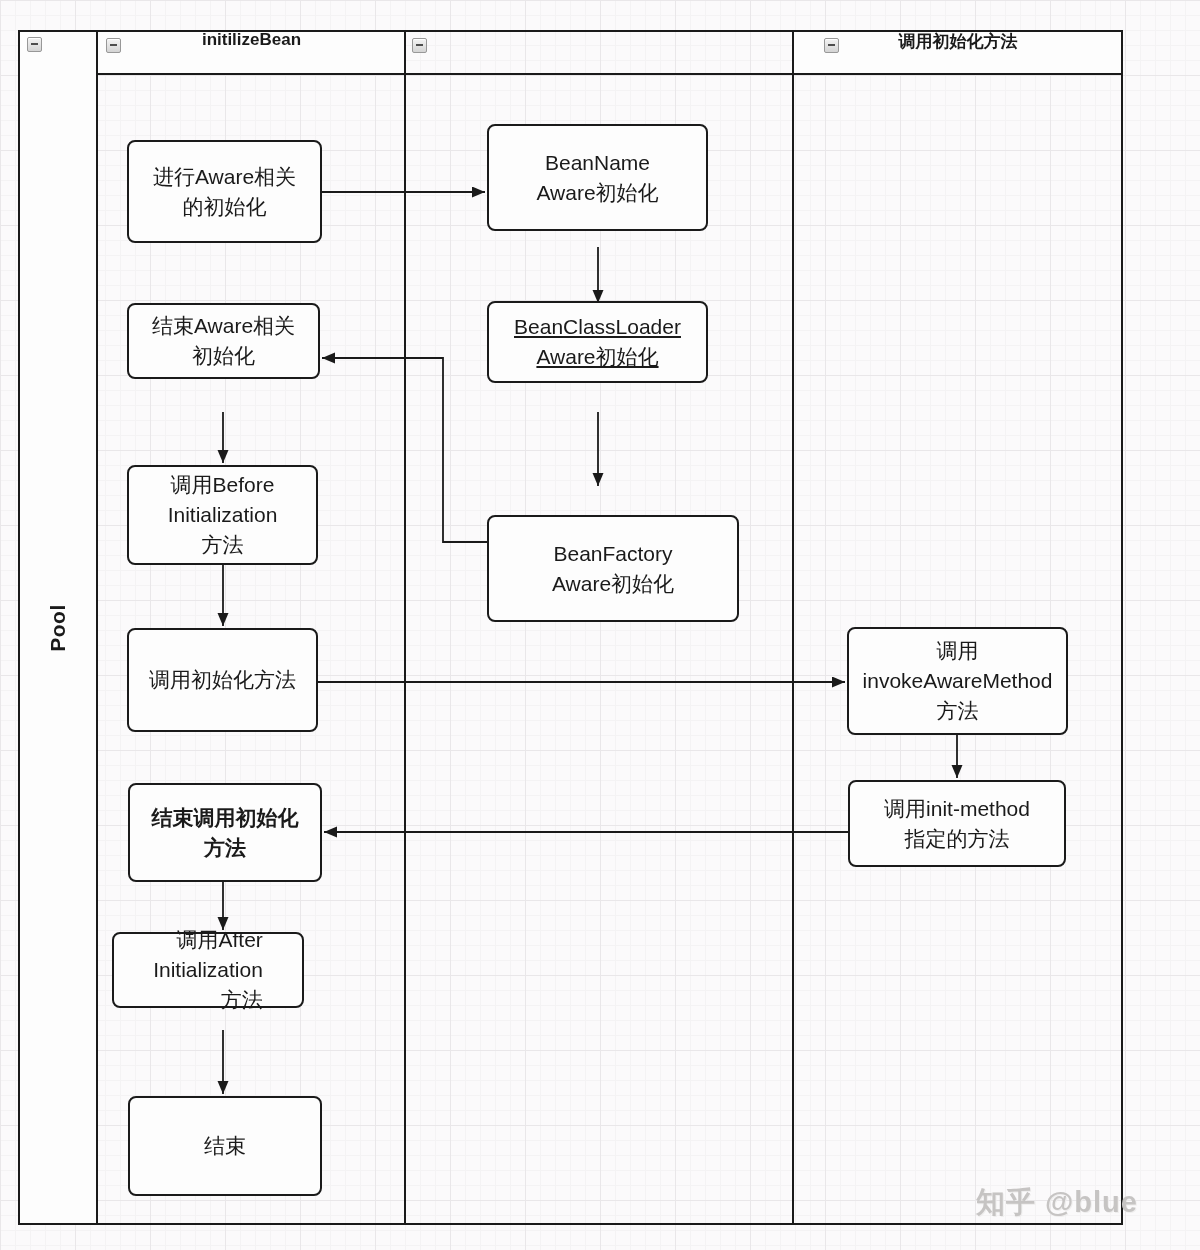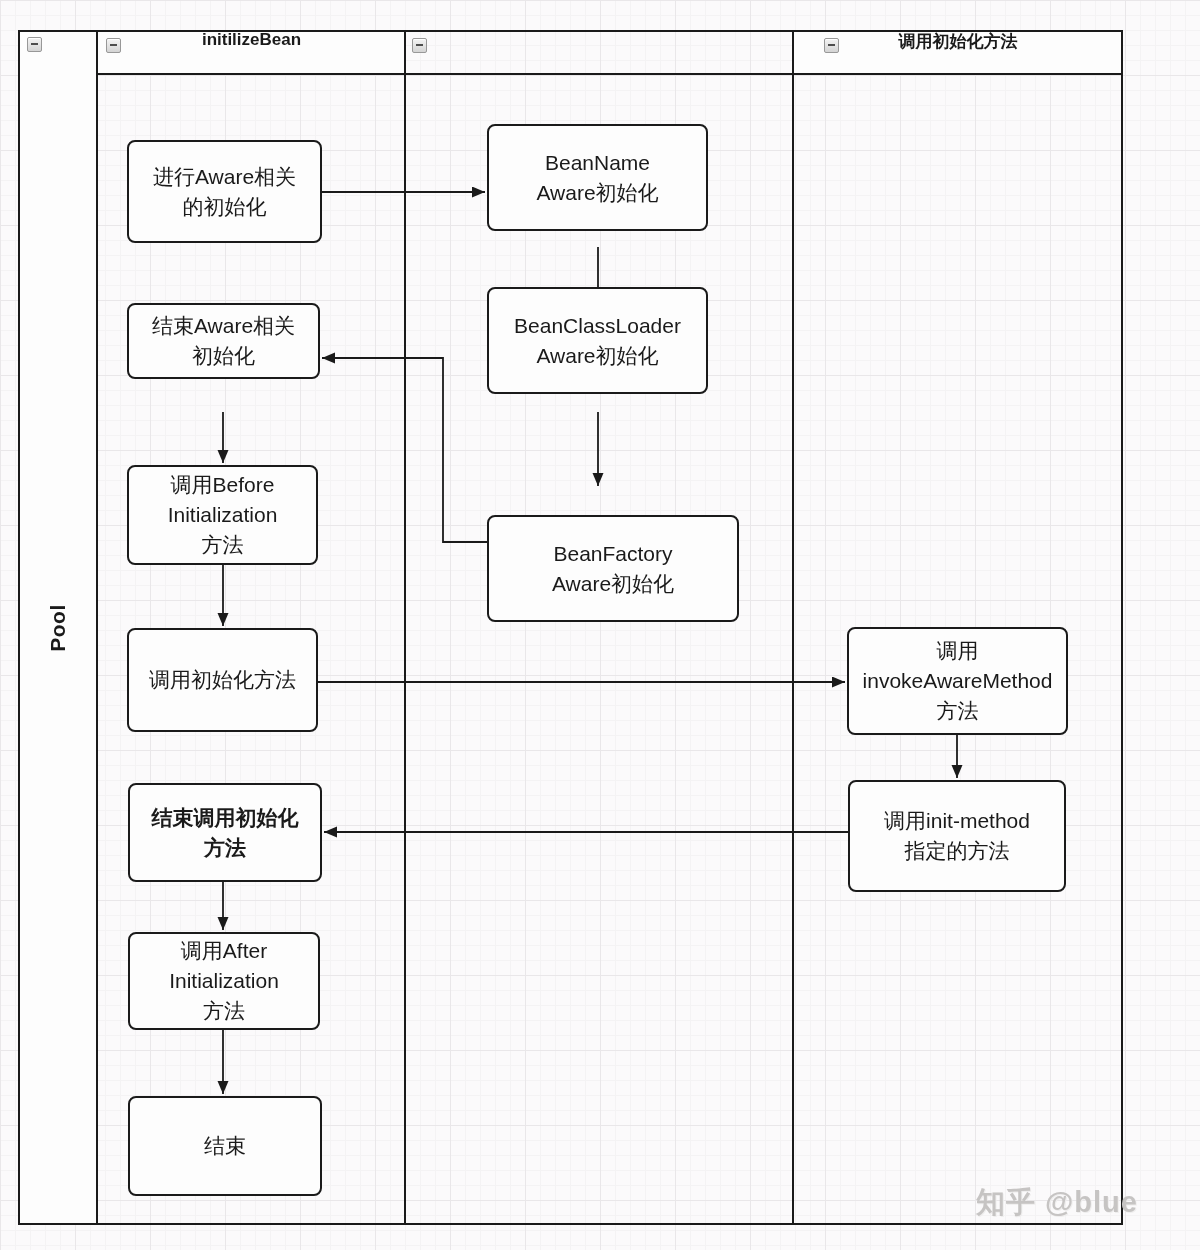--- a/index.html
+++ b/index.html
@@ -95,21 +95,21 @@
   </svg>
 
   <div class="abs node" style="left:127px;top:140px;width:195px;height:103px;">
     <span class="lbl">进行Aware相关
 的初始化</span>
   </div>
   <div class="abs node" style="left:487px;top:124px;width:221px;height:107px;">
     <span class="lbl">BeanName
 Aware初始化</span>
   </div>
-  <div class="abs node" style="left:487px;top:287px;width:221px;height:107px;">
+  <div class="abs node" style="left:487px;top:301px;width:221px;height:82px;text-decoration:underline;">
     <span class="lbl">BeanClassLoader
 Aware初始化</span>
   </div>
   <div class="abs node" style="left:487px;top:515px;width:252px;height:107px;">
     <span class="lbl">BeanFactory
 Aware初始化</span>
   </div>
   <div class="abs node" style="left:127px;top:303px;width:193px;height:76px;">
     <span class="lbl">结束Aware相关
 初始化</span>
@@ -120,29 +120,29 @@
 方法</span>
   </div>
   <div class="abs node" style="left:127px;top:628px;width:191px;height:104px;">
     <span class="lbl">调用初始化方法</span>
   </div>
   <div class="abs node" style="left:847px;top:627px;width:221px;height:108px;">
     <span class="lbl">调用
 invokeAwareMethod
 方法</span>
   </div>
-  <div class="abs node" style="left:848px;top:780px;width:218px;height:112px;">
+  <div class="abs node" style="left:848px;top:780px;width:218px;height:87px;">
     <span class="lbl">调用init-method
 指定的方法</span>
   </div>
   <div class="abs node" style="left:128px;top:783px;width:194px;height:99px;font-weight:bold;">
     <span class="lbl">结束调用初始化
 方法</span>
   </div>
-  <div class="abs node" style="left:128px;top:932px;width:192px;height:98px;">
+  <div class="abs node" style="left:112px;top:932px;width:192px;height:76px;text-align:right;">
     <span class="lbl">调用After
 Initialization
 方法</span>
   </div>
   <div class="abs node" style="left:128px;top:1096px;width:194px;height:100px;">
     <span class="lbl">结束</span>
   </div>
 
   <div class="abs watermark">知乎 @blue</div>
 

